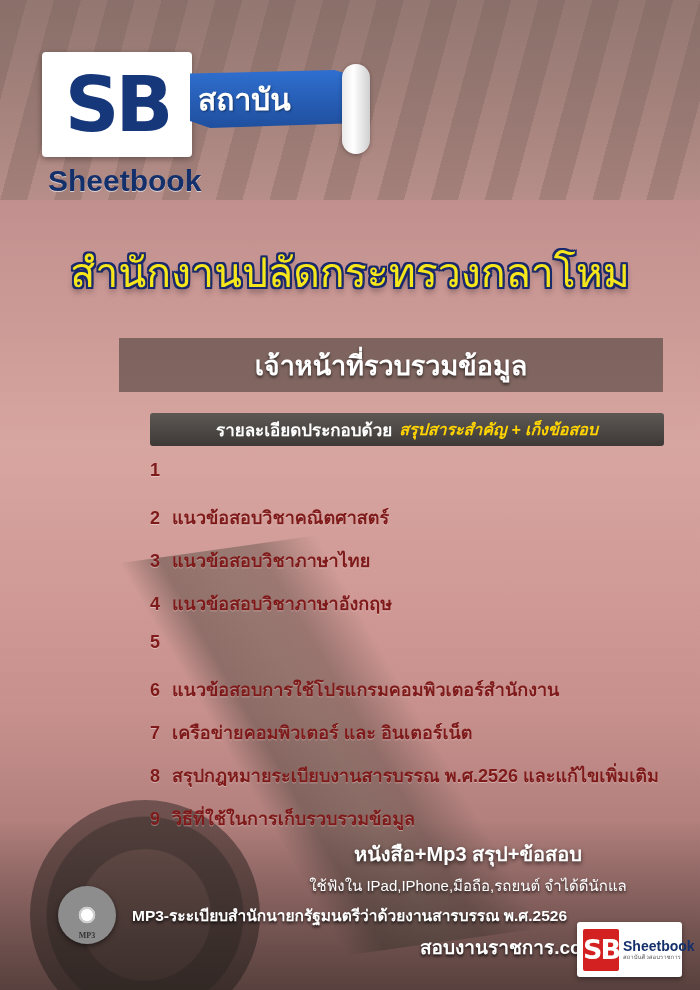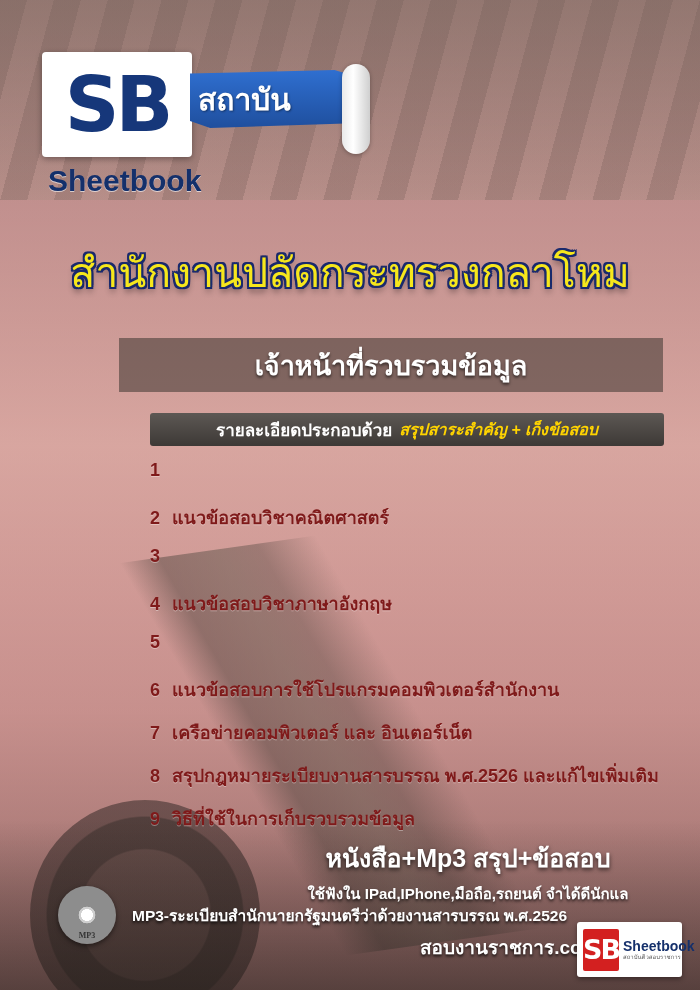--- a/index.html
+++ b/index.html
@@ -130,26 +130,26 @@
     text-shadow: 0 1px 0 rgba(255,255,255,0.35);
   }
   .toc-num { min-width: 15px; }
 
   
   .promo {
     position: absolute; right: 22px; top: 838px; width: 420px;
     text-align: center;
   }
   .promo-main {
-    color: #ffffff; font-weight: bold; font-size: 25px;
+    color: #ffffff; font-weight: bold; font-size: 20px;
     text-shadow: 0 2px 4px rgba(0,0,0,0.7);
   }
   .promo-sub {
     margin-top: 4px;
-    color: #ffffff; font-weight: bold; font-size: 15px;
+    color: #ffffff; font-weight: normal; font-size: 15px;
     text-shadow: 0 2px 3px rgba(0,0,0,0.7);
   }
 
   .mp3-row {
     position: absolute; left: 0; top: 895px; width: 700px; height: 40px;
     display: flex; align-items: center;
   }
   .mp3-disc {
     margin-left: 58px;
     width: 58px; height: 58px; border-radius: 50%;
@@ -232,20 +232,21 @@
   <div class="toc">
     <div class="toc-item">
       <span class="toc-num">1</span>
     </div>
     <div class="toc-item">
       <span class="toc-num">2</span>
       <span>แนวข้อสอบวิชาคณิตศาสตร์</span>
     </div>
     <div class="toc-item">
       <span class="toc-num">3</span>
+      <span>แนวข้อสอบวิชาภาษาไทย</span>
     </div>
     <div class="toc-item">
       <span class="toc-num">4</span>
       <span>แนวข้อสอบวิชาภาษาอังกฤษ</span>
     </div>
     <div class="toc-item">
       <span class="toc-num">5</span>
     </div>
     <div class="toc-item">
       <span class="toc-num">6</span>

